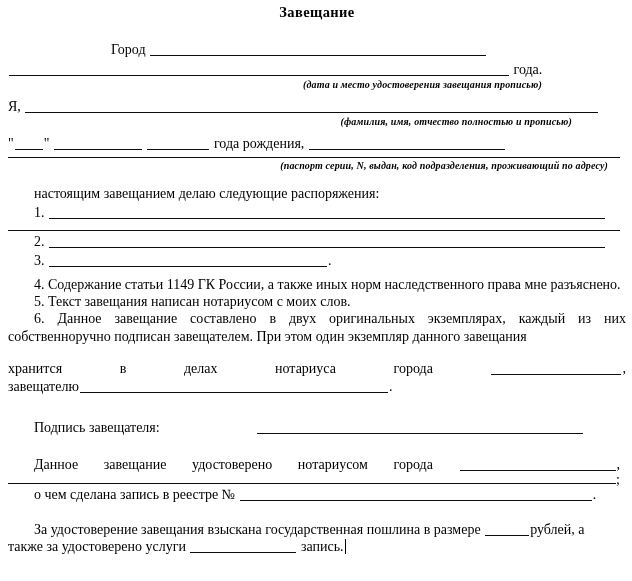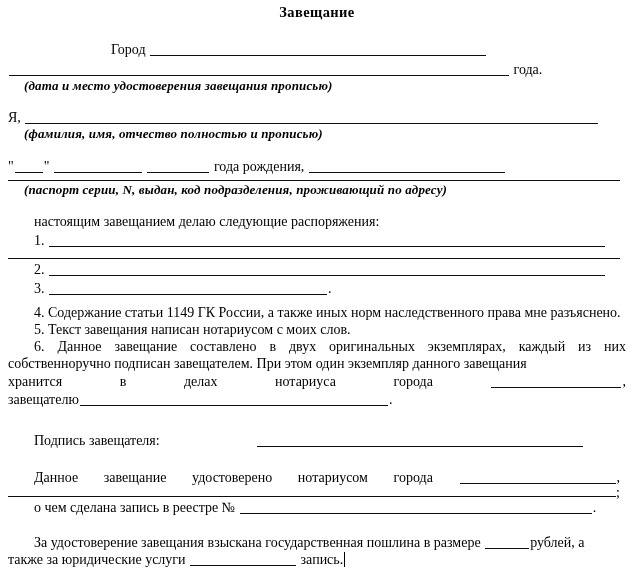--- a/index.html
+++ b/index.html
@@ -42,25 +42,25 @@
     border-bottom: 1px solid #0d0d0d;
     vertical-align: -2px;
     height: 0.78em;
     margin: 0 1px;
   }
 
   
   .caption {
     font-style: italic;
     font-weight: bold;
-    font-size: 13px;
-    text-align: left;
+    font-size: 10px;
+    text-align: right;
     letter-spacing: 0.15px;
     line-height: 1.1;
-    margin: 16px;
+    margin: 8px;
   }
 
   .row { white-space: nowrap; }
 
   
   .city-row {
     margin-top: 19px;
     padding-left: 103px;
     font-size: 14px;
   }
@@ -132,21 +132,21 @@
   .clause.p4 { margin-top: 7px; text-indent: 26px; }
   .clause.p5 { margin-top: 0px; text-indent: 26px; }
   .clause.p6 { margin-top: 0px; text-indent: 26px; }
 
   .p6-line2 {
     display: flex;
     justify-content: space-between;
     align-items: baseline;
     font-size: 14px;
     width: 100%;
-    margin-top: 0;
+    margin-top: 15px;
   }
   .p6-line2 .fill { width: 130px; }
 
   .p6-line3 { font-size: 14px; white-space: nowrap; margin-top: 1px; }
   .p6-line3 .fill { width: 404px; }
 
   .p6-line4 { font-size: 14px; white-space: nowrap; margin-top: 1px; }
   .p6-line4 .fill { width: 308px; }
 
   
@@ -309,19 +309,19 @@
     <span>о чем сделана запись в реестре №</span>
     <span class="fill"></span><span>.</span>
   </div>
 
   <div class="fee">
     <div class="l1 row">
       <span>За удостоверение завещания взыскана государственная пошлина в размере</span>
       <span class="fill f-short"></span><span>рублей, а</span>
     </div>
     <div class="l2 row">
-      <span>также за юридические услуги</span>
+      <span>также за удостоверено услуги</span>
       <span class="fill f-mid"></span>
       <span>запись.</span><span class="caret"></span>
     </div>
   </div>
 
 </div>
 
 </body></html>

